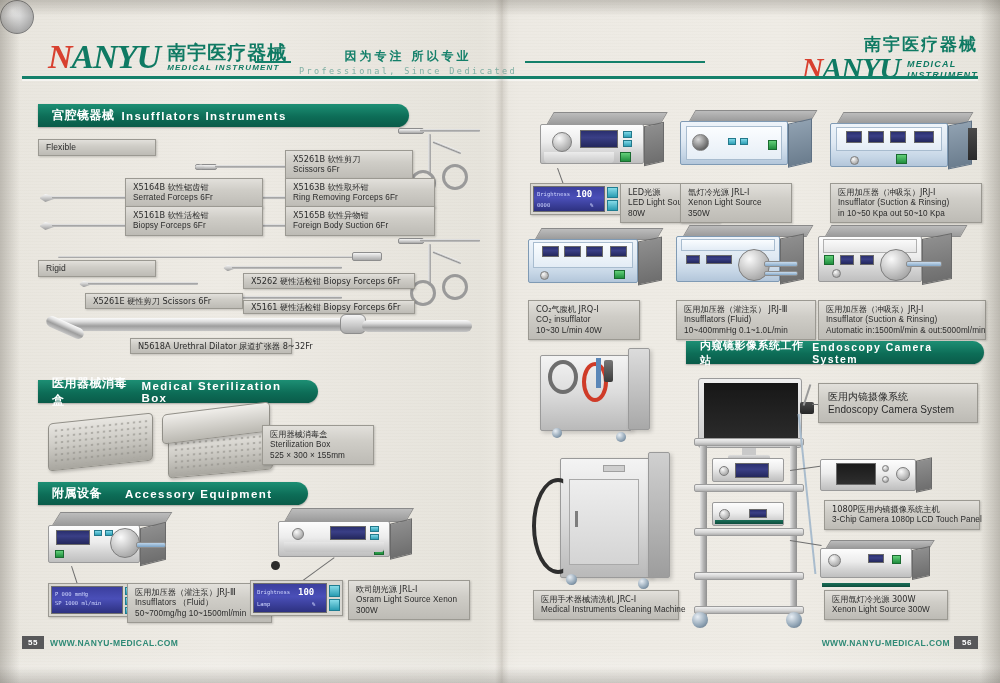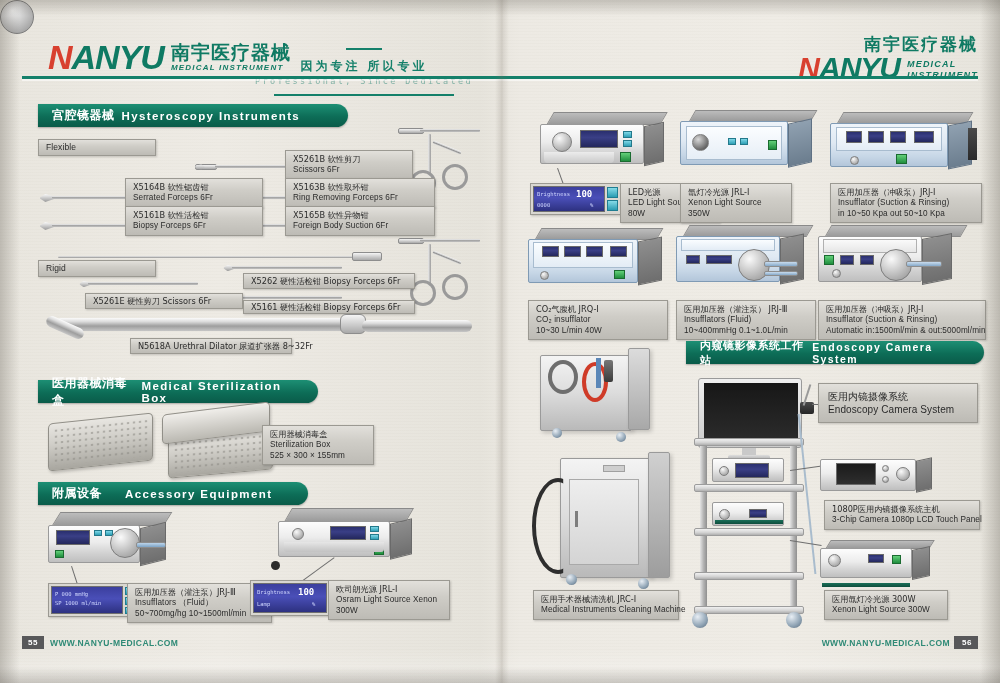--- a/index.html
+++ b/index.html
@@ -28,39 +28,39 @@
     background: linear-gradient(270deg, rgba(90,85,76,0.30), rgba(90,85,76,0)); }
   .edge-t { position:absolute; left:0; top:0; width:1000px; height:16px;
     background: linear-gradient(180deg, rgba(90,85,76,0.28), rgba(90,85,76,0)); }
   .edge-b { position:absolute; left:0; bottom:0; width:1000px; height:16px;
     background: linear-gradient(0deg, rgba(90,85,76,0.28), rgba(90,85,76,0)); }
 
   
   .logo-left { position: absolute; left: 48px; top: 40px; }
   .logo-right { position: absolute; right: 22px; top: 36px; text-align: right; }
   .ny-word {
-    font-family: Liberation Sans, sans-serif;
+    font-family: Liberation Serif, serif;
     font-weight: 700; font-style: italic;
     font-size: 34px; letter-spacing: -1px; line-height: 1;
     display: inline-block;
   }
   .ny-word .n1 { color: #d8402f; }
   .ny-word .rest { color: #0f7a63; }
   .ny-cn {
     font-size: 19px; font-weight: 700; color: #0f7a63;
     letter-spacing: 1px; line-height: 1;
     font-family: "DejaVu Sans", sans-serif;
   }
   .ny-sub {
     font-size: 8px; font-weight: 700; font-style: italic; color: #0f7a63;
     letter-spacing: 1.2px; line-height: 1;
   }
   .lrow { display: flex; align-items: flex-end; gap: 7px; }
   .lstack { display: flex; flex-direction: column; gap: 2px; }
-  .tagline { position: absolute; left: 255px; top: 48px; display: flex; align-items: center; gap: 8px; flex-direction: column; }
+  .tagline { position: absolute; left: 255px; top: 48px; display: flex; align-items: center; gap: 8px; }
   .tag-rule { width: 36px; height: 2px; background: #14806a; }
   .tag-rule.long { width: 180px; }
   .tag-cn { font-size: 12px; font-weight: 700; color: #14806a; letter-spacing: 3px;
             font-family: "DejaVu Sans", sans-serif; }
   .tag-en { font-size: 8.5px; color: #7fb0a4; letter-spacing: 2.4px;
             font-family: "DejaVu Sans Mono", monospace; }
   .tagtext { display: flex; flex-direction: column; gap: 1px; align-items: center; }
   .hdr-rule { position: absolute; left: 22px; right: 22px; top: 76px; height: 3px;
               background: #14806a; }
   .hdr-rule::after { content:""; position:absolute; left:0; right:0; top:3px; height:2px;
@@ -251,23 +251,23 @@
       <div class="ny-word" style="font-size:30px;"><span class="n1">N</span><span class="rest">ANYU</span></div>
       <div class="lstack" style="padding-bottom:3px;text-align:left;">
         <div class="ny-sub" style="font-size:9px;">MEDICAL</div>
         <div class="ny-sub" style="font-size:9px;">INSTRUMENT</div>
       </div>
     </div>
   </div>
 
   <div class="hdr-rule"></div>
 
-  <div class="pill" style="left:38px; top:104px; width:310px;">
+  <div class="pill" style="left:38px; top:104px; width:371px;">
     <span class="cn">宫腔镜器械</span>
-    <span class="en">Hysteroscopy Instruments</span>
+    <span class="en">Insufflators Instruments</span>
   </div>
 
   <div class="cap" style="left:38px; top:139px; width:118px; height:17px; display:flex; align-items:center;">
     <div class="en" style="font-size:8.5px;">Flexible</div>
   </div>
 
   <div class="dev" style="left:195px; top:162px; width:100px; height:10px;">
     <div class="hub" style="left:0; top:2px; width:22px; height:6px;"></div>
     <div class="shaft" style="left:20px; top:3px; width:80px;"></div>
     <div class="jaw" style="left:-2px; top:1px; transform:scaleX(-0.7) scaleY(0.7);"></div>
@@ -449,21 +449,21 @@
       <div class="t big" style="left:44px; top:3px;">100</div>
       <div class="t" style="left:3px; top:17px;">Lamp</div>
       <div class="t" style="left:58px; top:17px;">%</div>
     </div>
     <div class="lcd-keys">
       <div class="lcd-key" style="height:12px;"></div>
       <div class="lcd-key" style="height:12px;"></div>
     </div>
   </div>
 
-  <div class="cap" style="left:328px; top:580px; width:122px;">
+  <div class="cap" style="left:348px; top:580px; width:122px;">
     <div class="cn">欧司朗光源 JRL-Ⅰ</div>
     <div class="en">Osram Light Source Xenon</div>
     <div class="en">300W</div>
   </div>
 
   <div class="dev" style="left:540px; top:112px; width:130px; height:62px;">
     <div class="cons-top" style="position:absolute; left:10px; top:0; width:114px; height:13px; transform:skewX(-30deg);"></div>
     <div class="cons-front" style="position:absolute; left:0; top:12px; width:104px; height:40px;"></div>
     <div class="cons-side" style="position:absolute; left:104px; top:12px; width:20px; height:40px; transform:skewY(-13deg);"></div>
     <div class="knob" style="position:absolute; left:12px; top:20px; width:20px; height:20px;"></div>
@@ -537,21 +537,21 @@
     <div class="cons-side" style="position:absolute; left:110px; top:11px; width:24px; height:44px; transform:skewY(-12deg);"></div>
     <div style="position:absolute; left:5px; top:14px; width:100px; height:26px; background:linear-gradient(180deg,#fafdff,#e3ecf5); border:1px solid #a8bccf;"></div>
     <div class="screen" style="position:absolute; left:14px; top:18px; width:17px; height:11px;"></div>
     <div class="screen" style="position:absolute; left:36px; top:18px; width:17px; height:11px;"></div>
     <div class="screen" style="position:absolute; left:58px; top:18px; width:17px; height:11px;"></div>
     <div class="screen" style="position:absolute; left:82px; top:18px; width:17px; height:11px;"></div>
     <div class="btn-g" style="position:absolute; left:86px; top:42px; width:11px; height:9px;"></div>
     <div class="knob" style="position:absolute; left:12px; top:43px; width:9px; height:9px;"></div>
   </div>
 
-  <div class="cap" style="left:528px; top:300px; width:140px;">
+  <div class="cap" style="left:528px; top:300px; width:112px;">
     <div class="cn">CO₂气腹机 JRQ-Ⅰ</div>
     <div class="en">CO₂ insufflator</div>
     <div class="en">10~30 L/min 40W</div>
   </div>
 
   <div class="dev" style="left:676px; top:225px; width:150px; height:66px;">
     <div class="cons-top" style="position:absolute; left:10px; top:0; width:124px; height:12px; transform:skewX(-30deg);"></div>
     <div class="cons-front blue" style="position:absolute; left:0; top:11px; width:104px; height:46px;"></div>
     <div class="cons-side" style="position:absolute; left:104px; top:11px; width:24px; height:46px; transform:skewY(-12deg);"></div>
     <div style="position:absolute; left:5px; top:14px; width:94px; height:12px; background:linear-gradient(180deg,#fafdff,#e3ecf5); border:1px solid #a8bccf;"></div>

